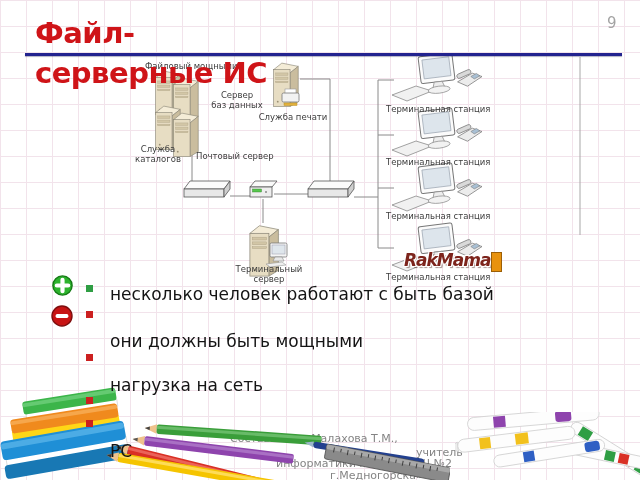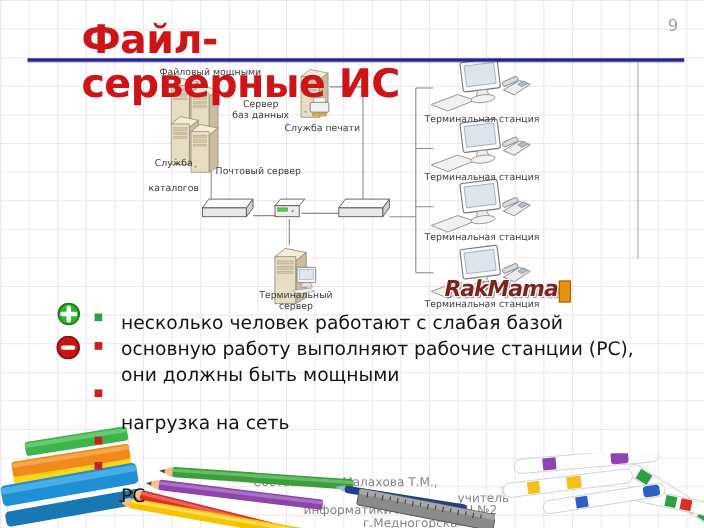--- a/index.html
+++ b/index.html
@@ -4,36 +4,36 @@
 <style>
   html,body{margin:0;padding:0;}
   body{width:640px;height:480px;font-family:"DejaVu Sans",sans-serif;}
   .slide{
     position:relative;width:640px;height:480px;overflow:hidden;background:#fff;
     background-image:
       linear-gradient(#f2e3eb 1px, transparent 1px),
       linear-gradient(90deg, #f2e3eb 1px, transparent 1px);
     background-size:26px 26px;
   }
-  .title{position:absolute;left:35px;z-index:6;font-weight:bold;font-size:36px;
-    color:#cf1418;white-space:nowrap;letter-spacing:-0.5px;margin-left:39px;}
+  .title{position:absolute;left:35px;z-index:6;font-weight:bold;font-size:29px;
+    color:#cf1418;white-space:nowrap;letter-spacing:-0.5px;}
   .title1{top:16px;}
   .title2{top:56px;}
   .rule{position:absolute;left:25px;top:53px;width:597px;height:3px;background:#23238f;z-index:5;box-shadow:0 1px 1px rgba(0,0,60,.3);}
   .pagenum{position:absolute;color:#a3a3a3;font-size:15px;z-index:3;}
   .pagenum.top{left:607px;top:14px;}
   .pagenum.bottom{left:594px;top:444px;font-size:14px;color:#8f8f8f;}
   .diagram{position:absolute;left:130px;top:55px;z-index:1;}
   .dlabel{position:absolute;font-size:8.5px;line-height:10px;color:#3c3c3c;text-align:center;white-space:nowrap;z-index:2;}
   .bline{position:absolute;left:110px;font-size:17px;line-height:22px;color:#141414;white-space:nowrap;z-index:10;}
   .bsq{position:absolute;left:86px;width:7px;height:7px;z-index:10;}
   .rating-icon{position:absolute;z-index:10;}
   .fline{position:absolute;font-size:11px;color:rgba(122,122,122,.92);white-space:nowrap;z-index:2;}
   .watermark{position:absolute;left:404px;top:250px;z-index:6;white-space:nowrap;}
-  .watermark .wm-text{font-weight:bold;font-style:italic;font-size:20px;color:#7d241c;
+  .watermark .wm-text{font-weight:bold;font-style:italic;font-size:17px;color:#7d241c;
     text-shadow:-1px -1px 0 #fff,1px -1px 0 #fff,-1px 1px 0 #fff,1px 1px 0 #fff,2px 2px 1px rgba(60,20,10,.45);
     letter-spacing:-1px;}
   .watermark .wm-tag{display:inline-block;width:9px;height:18px;background:#e8920e;border:1px solid #9c5f06;vertical-align:middle;margin-left:1px;}
   .deco{position:absolute;z-index:4;}
   .deco.books{left:0;top:372px;z-index:3;}
 </style>
 </head>
 <body>
 
 <div class="slide">
@@ -128,21 +128,21 @@
     <use href="#station" transform="translate(262,2)"></use>
     <use href="#station" transform="translate(262,57)"></use>
     <use href="#station" transform="translate(262,112)"></use>
     <use href="#station" transform="translate(262,172)"></use>
   </svg>
 
   <div class="dlabel" style="left:145px;top:61px;width:80px;">Файловый мощными</div>
   <div class="dlabel" style="left:205px;top:90px;width:64px;">Сервер</div>
   <div class="dlabel" style="left:205px;top:100px;width:64px;">баз данных</div>
   <div class="dlabel" style="left:126px;top:144px;width:64px;">Служба</div>
-  <div class="dlabel" style="left:126px;top:167px;width:64px;">каталогов</div>
+  <div class="dlabel" style="left:126px;top:154px;width:64px;">каталогов</div>
   <div class="dlabel" style="left:196px;top:151px;">Почтовый сервер</div>
   <div class="dlabel" style="left:253px;top:112px;width:80px;">Служба печати</div>
   <div class="dlabel" style="left:386px;top:104px;width:90px;">Терминальная станция</div>
   <div class="dlabel" style="left:386px;top:157px;width:90px;">Терминальная станция</div>
   <div class="dlabel" style="left:386px;top:211px;width:90px;">Терминальная станция</div>
   <div class="dlabel" style="left:386px;top:272px;width:90px;">Терминальная станция</div>
   <div class="dlabel" style="left:229px;top:264px;width:80px;">Терминальный</div>
   <div class="dlabel" style="left:229px;top:274px;width:80px;">сервер</div>
 
   <div class="watermark">
@@ -157,22 +157,21 @@
     <circle cx="11" cy="11" r="10" stroke="#7e0d0d" stroke-width="1.4" fill="#c81414"></circle>
     <rect x="4.6" y="9.1" width="12.8" height="3.8" rx="1.6" fill="#ffffff"></rect>
   </svg>
 
   <div class="bsq" style="top: 285px; background: rgb(47, 158, 68);"></div>
   <div class="bsq" style="top: 311px; background: rgb(204, 32, 32);"></div>
   <div class="bsq" style="top: 354px; background: rgb(204, 32, 32);"></div>
   <div class="bsq" style="top: 397px; background: rgb(204, 32, 32);"></div>
   <div class="bsq" style="top: 420px; background: rgb(204, 32, 32);"></div>
 
-  <div class="bline" style="top:283px;">несколько человек работают с слабая базой</div>
-  <div class="bline" style="top:307px;">основную работу выполняют рабочие станции (РС),</div>
+  <div class="bline" style="top:283px;">несколько человек работают с быть базой</div>
   <div class="bline" style="top:330px;">они должны быть мощными</div>
   <div class="bline" style="top:374px;">нагрузка на сеть</div>
   <div class="bline" style="top:440px;">РС</div>
 
   <div class="fline" style="left:230px;top:432px;">Составитель: Малахова Т.М.,</div>
   <div class="fline" style="left:416px;top:446px;">учитель</div>
   <div class="fline" style="left:276px;top:457px;">информатики МБОУ «СОШ №2</div>
   <div class="fline" style="left:330px;top:469px;">г.Медногорска»</div>
 
   <div class="pagenum bottom">9</div>

